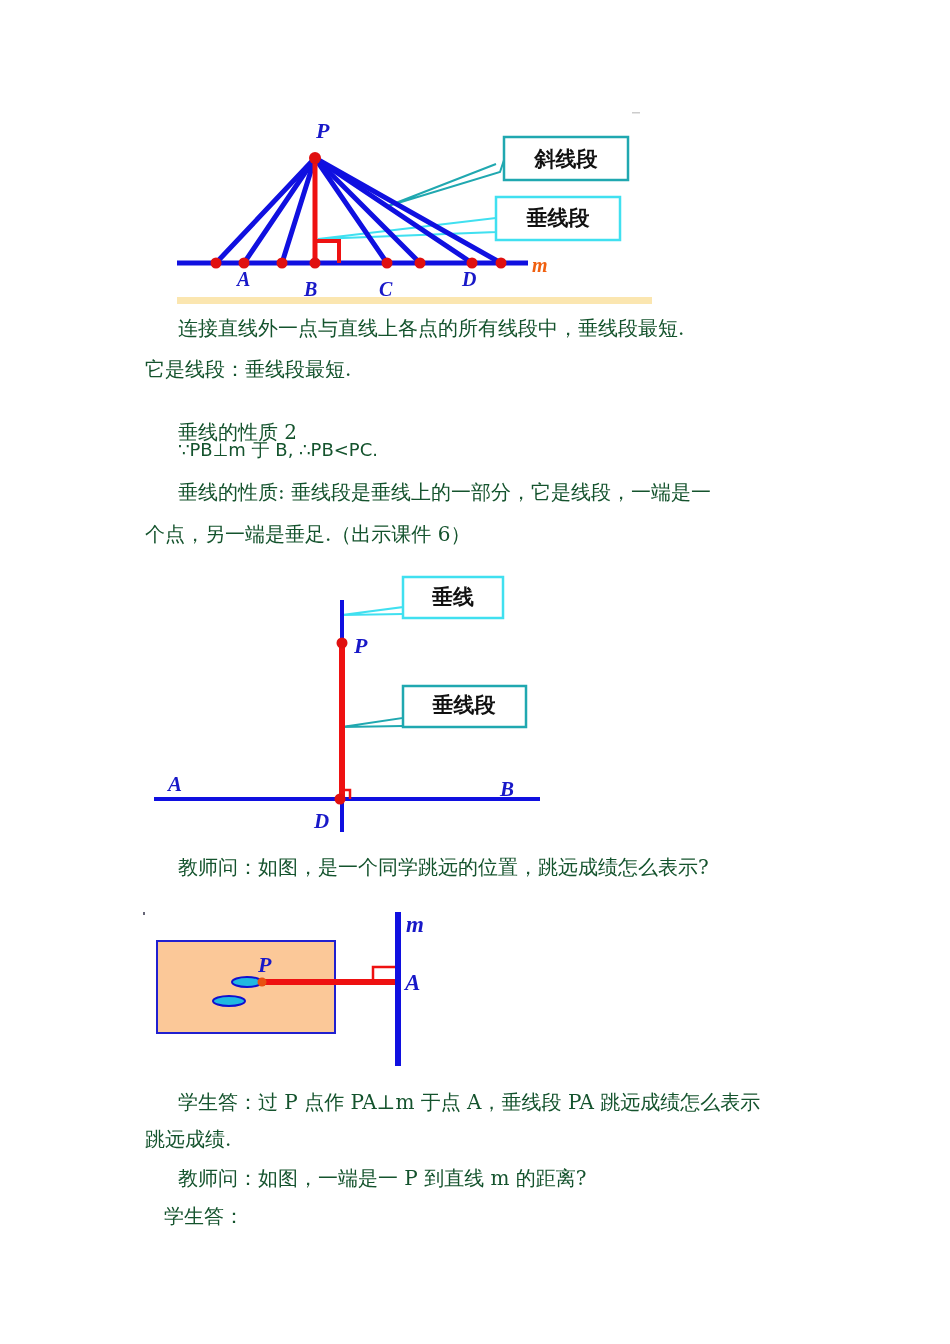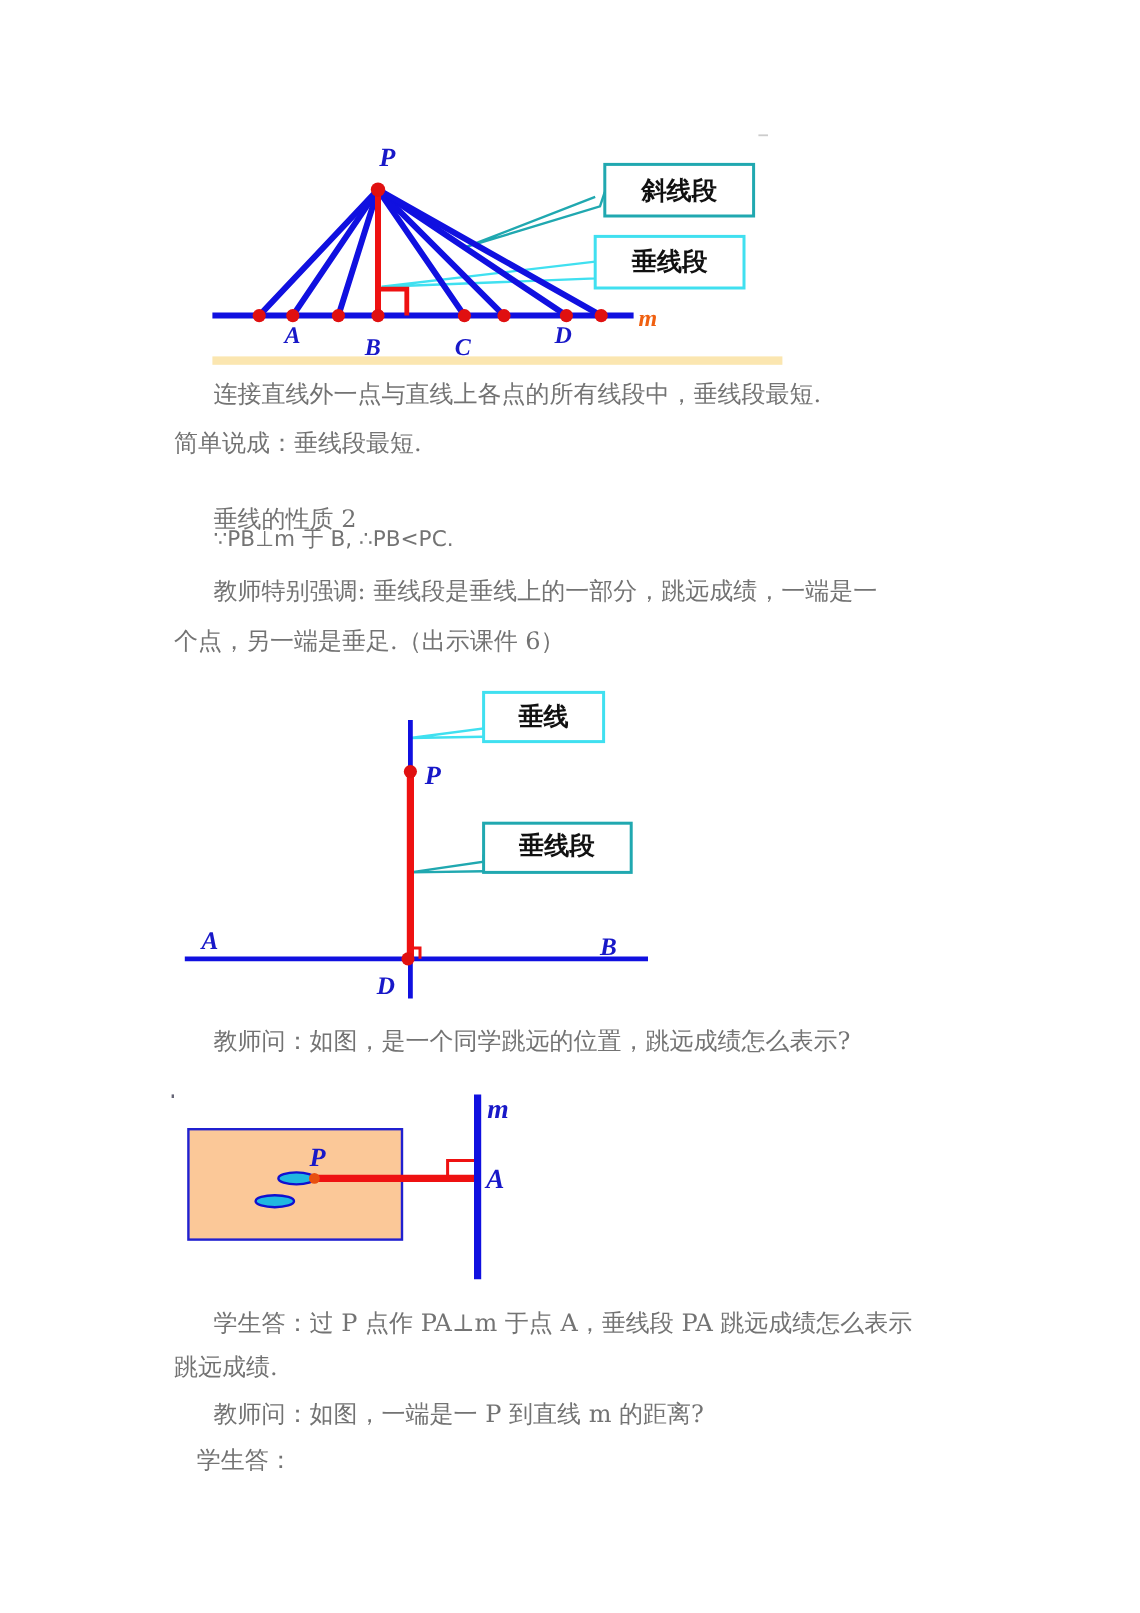--- a/index.html
+++ b/index.html
@@ -1,19 +1,19 @@
 <!DOCTYPE html>
 <html><head>
 <meta charset="utf-8">
 <style>
   html, body { margin: 0; padding: 0; background: #ffffff; }
   body { width: 950px; height: 1344px; position: relative; overflow: hidden;
          font-family: "DejaVu Serif", "Liberation Serif", serif; color: #111; }
   .fig { position: absolute; }
-  .para { position: absolute; font-size: 20px; line-height: 24px; white-space: nowrap; color: #737373;
+  .para { position: absolute; font-size: 20px; line-height: 24px; white-space: nowrap; color: #14532d;
           font-family: "DejaVu Serif", "Liberation Serif", serif; }
   .sans { font-family: "DejaVu Sans", "Liberation Sans", sans-serif; text-align: center; }
   svg text.lbl { font-family: "Liberation Serif", "DejaVu Serif", serif; font-style: italic; font-weight: bold; }
   svg text.box { font-family: "DejaVu Serif", "Liberation Serif", serif; font-weight: bold; }
 </style>
 </head>
 <body>
 
 <svg class="fig" style="left:0;top:0" width="950" height="310" viewBox="0 0 950 310">
 
@@ -63,24 +63,24 @@
   <text class="lbl" x="462" y="286" font-size="20" fill="#1818c8">D</text>
   <text class="lbl" x="532" y="272" font-size="20" fill="#f06010">m</text>
 
   <rect x="504" y="137" width="124" height="43" fill="#fff" stroke="#20a8b0" stroke-width="2.5"></rect>
   <text class="box" x="566" y="166" font-size="21" text-anchor="middle" fill="#111">斜线段</text>
   <rect x="496" y="197" width="124" height="43" fill="#fff" stroke="#40e0f0" stroke-width="2.5"></rect>
   <text class="box" x="558" y="225" font-size="21" text-anchor="middle" fill="#111">垂线段</text>
 </svg>
 
 <div class="para" style="left:178px;top:316px">连接直线外一点与直线上各点的所有线段中，垂线段最短.</div>
-<div class="para" style="left:145px;top:357px">简单说成：垂线段最短.</div>
+<div class="para" style="left:145px;top:357px">它是线段：垂线段最短.</div>
 <div class="para" style="left:178px;top:420px">垂线的性质 2</div>
 <div class="para sans" style="left:178px;top:438px;font-size:18px">∵PB⊥m 于 B, ∴PB&lt;PC.</div>
-<div class="para" style="left:178px;top:480px">教师特别强调: 垂线段是垂线上的一部分，跳远成绩，一端是一</div>
+<div class="para" style="left:178px;top:480px">垂线的性质: 垂线段是垂线上的一部分，它是线段，一端是一</div>
 <div class="para" style="left:145px;top:522px">个点，另一端是垂足.（出示课件 6）</div>
 
 <svg class="fig" style="left:0;top:560px" width="950" height="285" viewBox="0 560 950 285">
 
   <polyline points="403,600 403,607 342,615 403,614" fill="none" stroke="#40e0f0" stroke-width="2"></polyline>
   <polyline points="403,712 403,718 342,727 403,726" fill="none" stroke="#20a8b0" stroke-width="2"></polyline>
 
   <line x1="154" y1="799" x2="540" y2="799" stroke="#1010e0" stroke-width="4"></line>
 
   <line x1="342" y1="600" x2="342" y2="832" stroke="#1010e0" stroke-width="4"></line>

